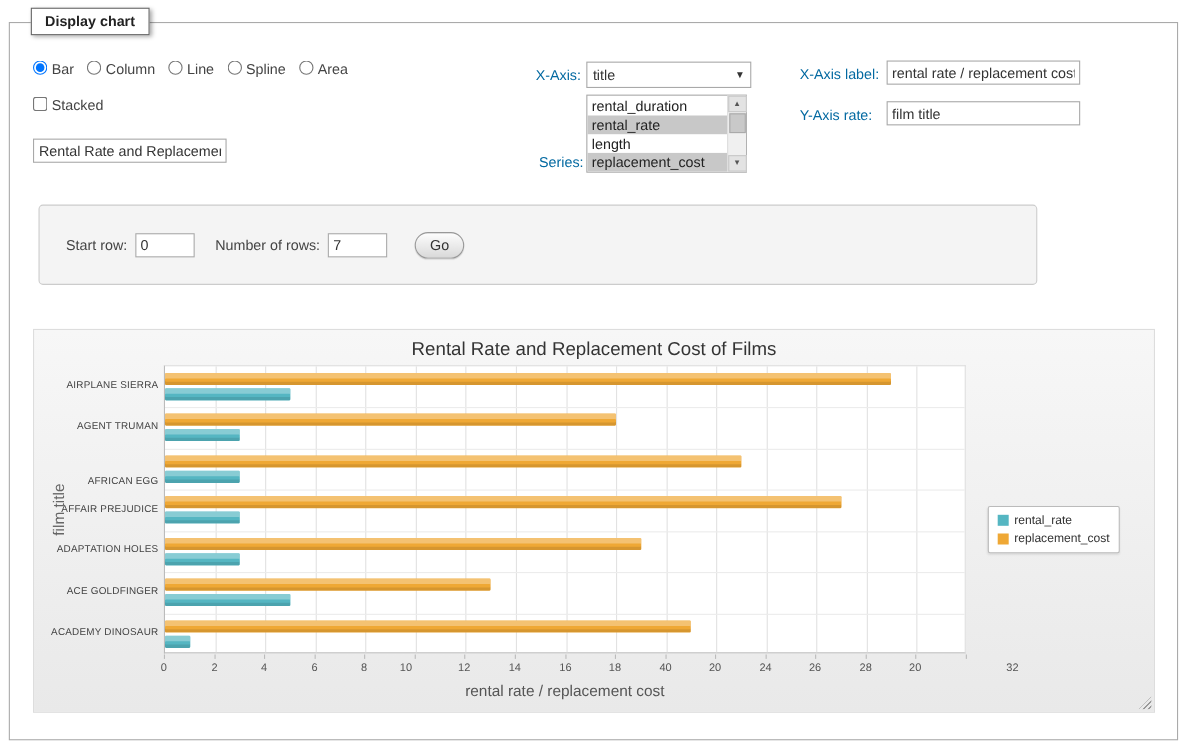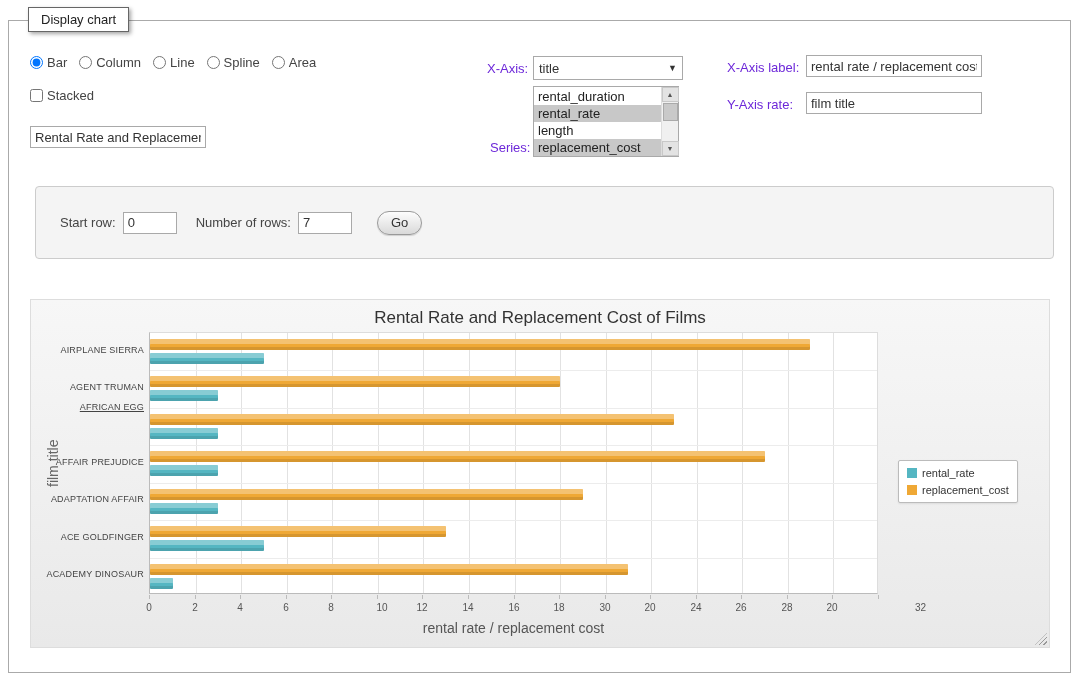--- a/index.html
+++ b/index.html
@@ -3,30 +3,30 @@
 <meta charset="utf-8">
 <style>
   * { box-sizing: border-box; margin: 0; padding: 0; }
   html, body { width: 1081px; height: 681px; background: #fff; }
   body { font-family: "Liberation Sans", sans-serif; color: #333; position: relative; overflow: hidden; }
 
   .abs { position: absolute; }
 
   
   .main-border { left: 8px; top: 20px; width: 1063px; height: 653px; border: 1px solid #aaa; background: #fff; }
-  .legend-box { left: 28px; top: 7px; background: #fff; border: 1px solid #666; box-shadow: 2px 2px 4px rgba(0,0,0,0.35); padding: 4px 12px; font-weight: normal; font-size: 13px; color: #222; }
+  .legend-box { left: 28px; top: 7px; background: #fff; border: 1px solid #666; box-shadow: 2px 2px 4px rgba(0,0,0,0.35); padding: 4px 12px; font-weight: bold; font-size: 13px; color: #222; }
 
   
   .radio-group { left: 30px; top: 55px; display: flex; align-items: center; gap: 12px; font-size: 13px; color: #444; }
-  .radio-item, .check-item { display: flex; align-items: center; gap: 4px; cursor: default; }
+  .radio-item, .check-item { display: flex; align-items: flex-start; gap: 4px; cursor: default; }
   .check-row { left: 30px; top: 88px; font-size: 13px; color: #444; }
   input[type="text"] { border: 1px solid #a9a9a9; font-family: "Liberation Sans", sans-serif; font-size: 13px; color: #333; padding: 2px 4px; height: 22px; background: #fff; }
   .title-input { left: 30px; top: 126px; width: 176px; }
 
-  .ctl-label { font-size: 13px; color: #6d28d9; }
+  .ctl-label { font-size: 13px; color: #0369a1; }
   .xaxis-label-text { left: 487px; top: 61px; }
   .series-label-text { left: 490px; top: 140px; }
   .xaxis-field-label { left: 727px; top: 60px; }
   .yaxis-field-label { left: 727px; top: 97px; }
 
   .select-box { left: 533px; top: 56px; width: 150px; height: 24px; border: 1px solid #a9a9a9; background: #fff; display: flex; align-items: center; justify-content: space-between; padding: 0 5px 0 5px; font-size: 13px; }
   .select-arrow { font-size: 9px; color: #333; }
 
   .multiselect { left: 533px; top: 86px; width: 146px; height: 71px; border: 1px solid #a9a9a9; background: #fff; display: flex; }
   .ms-options { flex: 1; overflow: hidden; padding-top: 1px; }
@@ -34,21 +34,21 @@
   .ms-option.selected { background: #c8c8c8; }
   .ms-scrollbar { width: 17px; background: #f0f0f0; border-left: 1px solid #ddd; display: flex; flex-direction: column; align-items: center; }
   .ms-arrow { width: 17px; height: 15px; background: #e3e3e3; border: 1px solid #c8c8c8; font-size: 7px; color: #555; display: flex; align-items: center; justify-content: center; }
   .ms-thumb { width: 15px; height: 18px; background: #c9c9c9; border: 1px solid #aaa; margin-top: 1px; }
   .ms-scroll-space { flex: 1; }
 
   .xaxis-input { left: 806px; top: 55px; width: 176px; }
   .yaxis-input { left: 806px; top: 92px; width: 176px; }
 
   
-  .rows-panel { left: 35px; top: 186px; width: 1019px; height: 73px; background: #f4f4f4; border: 1px solid #ccc; border-radius: 4px; display: flex; align-items: center; padding-left: 24px; gap: 7px; font-size: 13px; color: #444; }
+  .rows-panel { left: 35px; top: 186px; width: 908px; height: 73px; background: #f4f4f4; border: 1px solid #ccc; border-radius: 4px; display: flex; align-items: center; padding-left: 24px; gap: 7px; font-size: 13px; color: #444; }
   .rows-panel input { width: 54px; }
   .gap-l { margin-left: 12px; }
   .go-button { margin-left: 18px; padding: 3px 13px 4px; border: 1px solid #999; border-radius: 12px; background: linear-gradient(#fdfdfd, #d9d9d9); font-size: 13px; color: #333; font-family: "Liberation Sans", sans-serif; box-shadow: 0 1px 1px rgba(0,0,0,0.15); }
 
   
   .chart-panel { left: 30px; top: 299px; width: 1020px; height: 349px; background: linear-gradient(#f7f7f7, #e9e9e9); border: 1px solid #ddd; overflow: hidden; }
   .chart-title { position: absolute; left: 0; top: 8px; width: 100%; text-align: center; font-size: 17px; color: #333; }
   .plot { position: absolute; left: 118px; top: 32px; width: 729px; height: 262px; background: #fff; border: 1px solid #ddd; border-bottom: 1px solid #bbb; border-left: 1px solid #bbb; }
   .gridline-v { position: absolute; top: 0; width: 1px; height: 100%; background: #e2e2e2; }
   .gridline-h { position: absolute; left: 0; width: 100%; height: 1px; background: #ececec; }
@@ -194,43 +194,43 @@
     <div class="tick-label" style="left: 103px; top: 302px;">0</div>
     <div class="tick-mark" style="left: 164px; top: 295px;"></div>
     <div class="tick-label" style="left: 149px; top: 302px;">2</div>
     <div class="tick-mark" style="left: 209px; top: 295px;"></div>
     <div class="tick-label" style="left: 194px; top: 302px;">4</div>
     <div class="tick-mark" style="left: 255px; top: 295px;"></div>
     <div class="tick-label" style="left: 240px; top: 302px;">6</div>
     <div class="tick-mark" style="left: 300px; top: 295px;"></div>
     <div class="tick-label" style="left: 285px; top: 302px;">8</div>
     <div class="tick-mark" style="left: 346px; top: 295px;"></div>
-    <div class="tick-label" style="left: 336px; top: 302px;">10</div>
+    <div class="tick-label" style="left: 323px; top: 302px;">10</div>
     <div class="tick-mark" style="left: 391px; top: 295px;"></div>
     <div class="tick-label" style="left: 376px; top: 302px;">12</div>
     <div class="tick-mark" style="left: 437px; top: 295px;"></div>
     <div class="tick-label" style="left: 422px; top: 302px; text-align: center;">14</div>
     <div class="tick-mark" style="left: 483px; top: 295px;"></div>
     <div class="tick-label" style="left: 468px; top: 302px;">16</div>
     <div class="tick-mark" style="left: 528px; top: 295px;"></div>
     <div class="tick-label" style="left: 513px; top: 302px;">18</div>
     <div class="tick-mark" style="left: 574px; top: 295px;"></div>
-    <div class="tick-label" style="left: 559px; top: 302px;">30</div>
+    <div class="tick-label" style="left: 559px; top: 302px;">40</div>
     <div class="tick-mark" style="left: 619px; top: 295px;"></div>
     <div class="tick-label" style="left: 604px; top: 302px;">20</div>
     <div class="tick-mark" style="left: 665px; top: 295px;"></div>
     <div class="tick-label" style="left: 650px; top: 302px;">24</div>
     <div class="tick-mark" style="left: 710px; top: 295px;"></div>
     <div class="tick-label" style="left: 695px; top: 302px;">26</div>
     <div class="tick-mark" style="left: 756px; top: 295px;"></div>
     <div class="tick-label" style="left: 741px; top: 302px;">28</div>
     <div class="tick-mark" style="left: 801px; top: 295px;"></div>
     <div class="tick-label" style="left: 786px; top: 302px;">20</div>
     <div class="tick-mark" style="left: 847px; top: 295px;"></div>
     <div class="tick-label" style="left: 865px; top: 302px; text-align: right;">32</div>
     <div class="cat-label" style="top: 44.7143px;">AIRPLANE SIERRA</div>
     <div class="cat-label" style="top: 82.1429px;">AGENT TRUMAN</div>
-    <div class="cat-label" style="top: 102px; text-decoration: underline;">AFRICAN EGG</div>
+    <div class="cat-label" style="top: 132px;">AFRICAN EGG</div>
     <div class="cat-label" style="top: 157px;">AFFAIR PREJUDICE</div>
-    <div class="cat-label" style="top: 194.429px;">ADAPTATION AFFAIR</div>
+    <div class="cat-label" style="top: 194.429px;">ADAPTATION HOLES</div>
     <div class="cat-label" style="top: 231.857px;">ACE GOLDFINGER</div>
     <div class="cat-label" style="top: 269.286px;">ACADEMY DINOSAUR</div>
   </div>
 
 </body></html>

